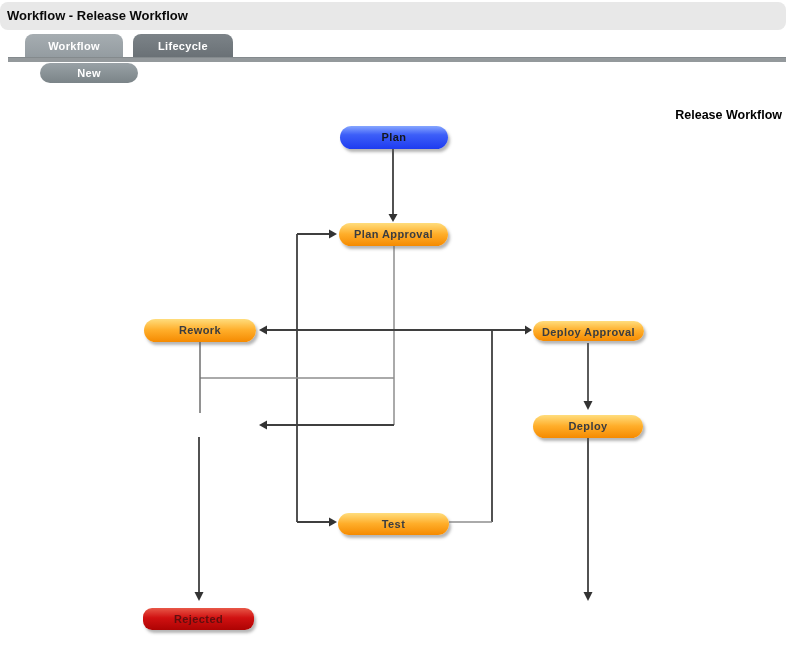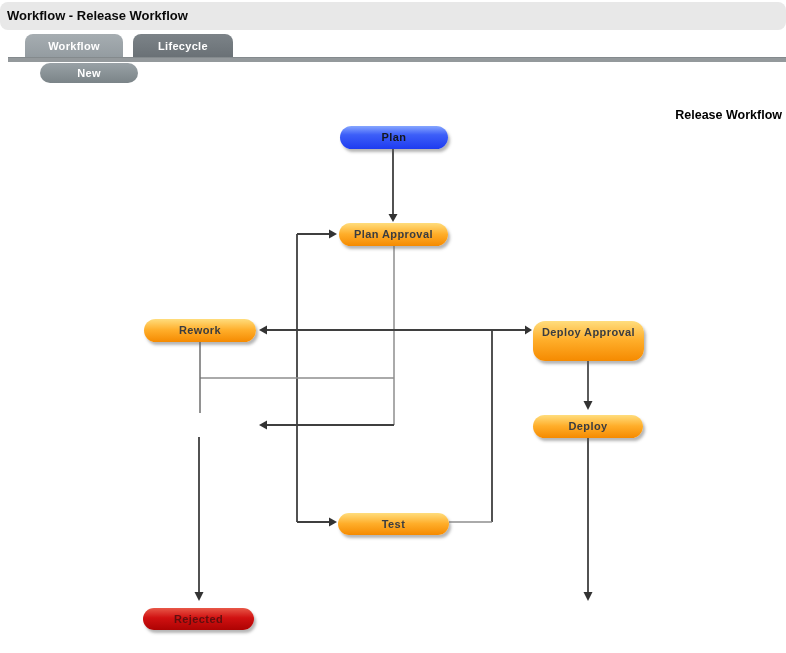--- a/index.html
+++ b/index.html
@@ -32,21 +32,21 @@
 
   .node{position:absolute;border-radius:12px;text-align:center;
     font-size:11px;font-weight:bold;letter-spacing:.4px;
     box-shadow:2px 3px 3px rgba(90,90,90,.45);cursor:pointer;}
   .node span{display:inline-block;width:100%;}
   .node.entry{background:linear-gradient(180deg,#86a6ff 0%,#3d5ff8 38%,#1e3bf0 100%);
     color:#15171c;}
   .node.state{background:linear-gradient(180deg,#ffdd7d 0%,#ffae2a 48%,#f58a00 100%);
     color:#3a3c40;}
   .node.exit{background:linear-gradient(180deg,#e85747 0%,#d01111 45%,#ad0303 100%);
-    color:#5f0f0f;}
+    color:#5f0f0f;border-radius:9px;}
 </style>
 </head>
 <body>
 
 <div class="titlebar">Workflow - Release Workflow</div>
 
 <div class="tab active">Workflow</div>
 <div class="tab inactive">Lifecycle</div>
 <div class="tabbar"></div>
 
@@ -121,21 +121,21 @@
   </div>
 
   <div class="node state" style="left:144px;top:319px;width:112px;height:23px;line-height:23px;">
     <span>Rework</span>
   </div>
 
   <div class="node state" style="left:339px;top:223px;width:109px;height:23px;line-height:23px;">
     <span>Plan Approval</span>
   </div>
 
-  <div class="node state" style="left:533px;top:321px;width:111px;height:40px;line-height:22px;">
+  <div class="node state" style="left:533px;top:321px;width:111px;height:20px;line-height:22px;">
     <span>Deploy Approval</span>
   </div>
 
 
   <div class="node state" style="left:533px;top:415px;width:110px;height:23px;line-height:23px;">
     <span>Deploy</span>
   </div>
 
   <div class="node state" style="left:338px;top:513px;width:111px;height:22px;line-height:22px;">
     <span>Test</span>

